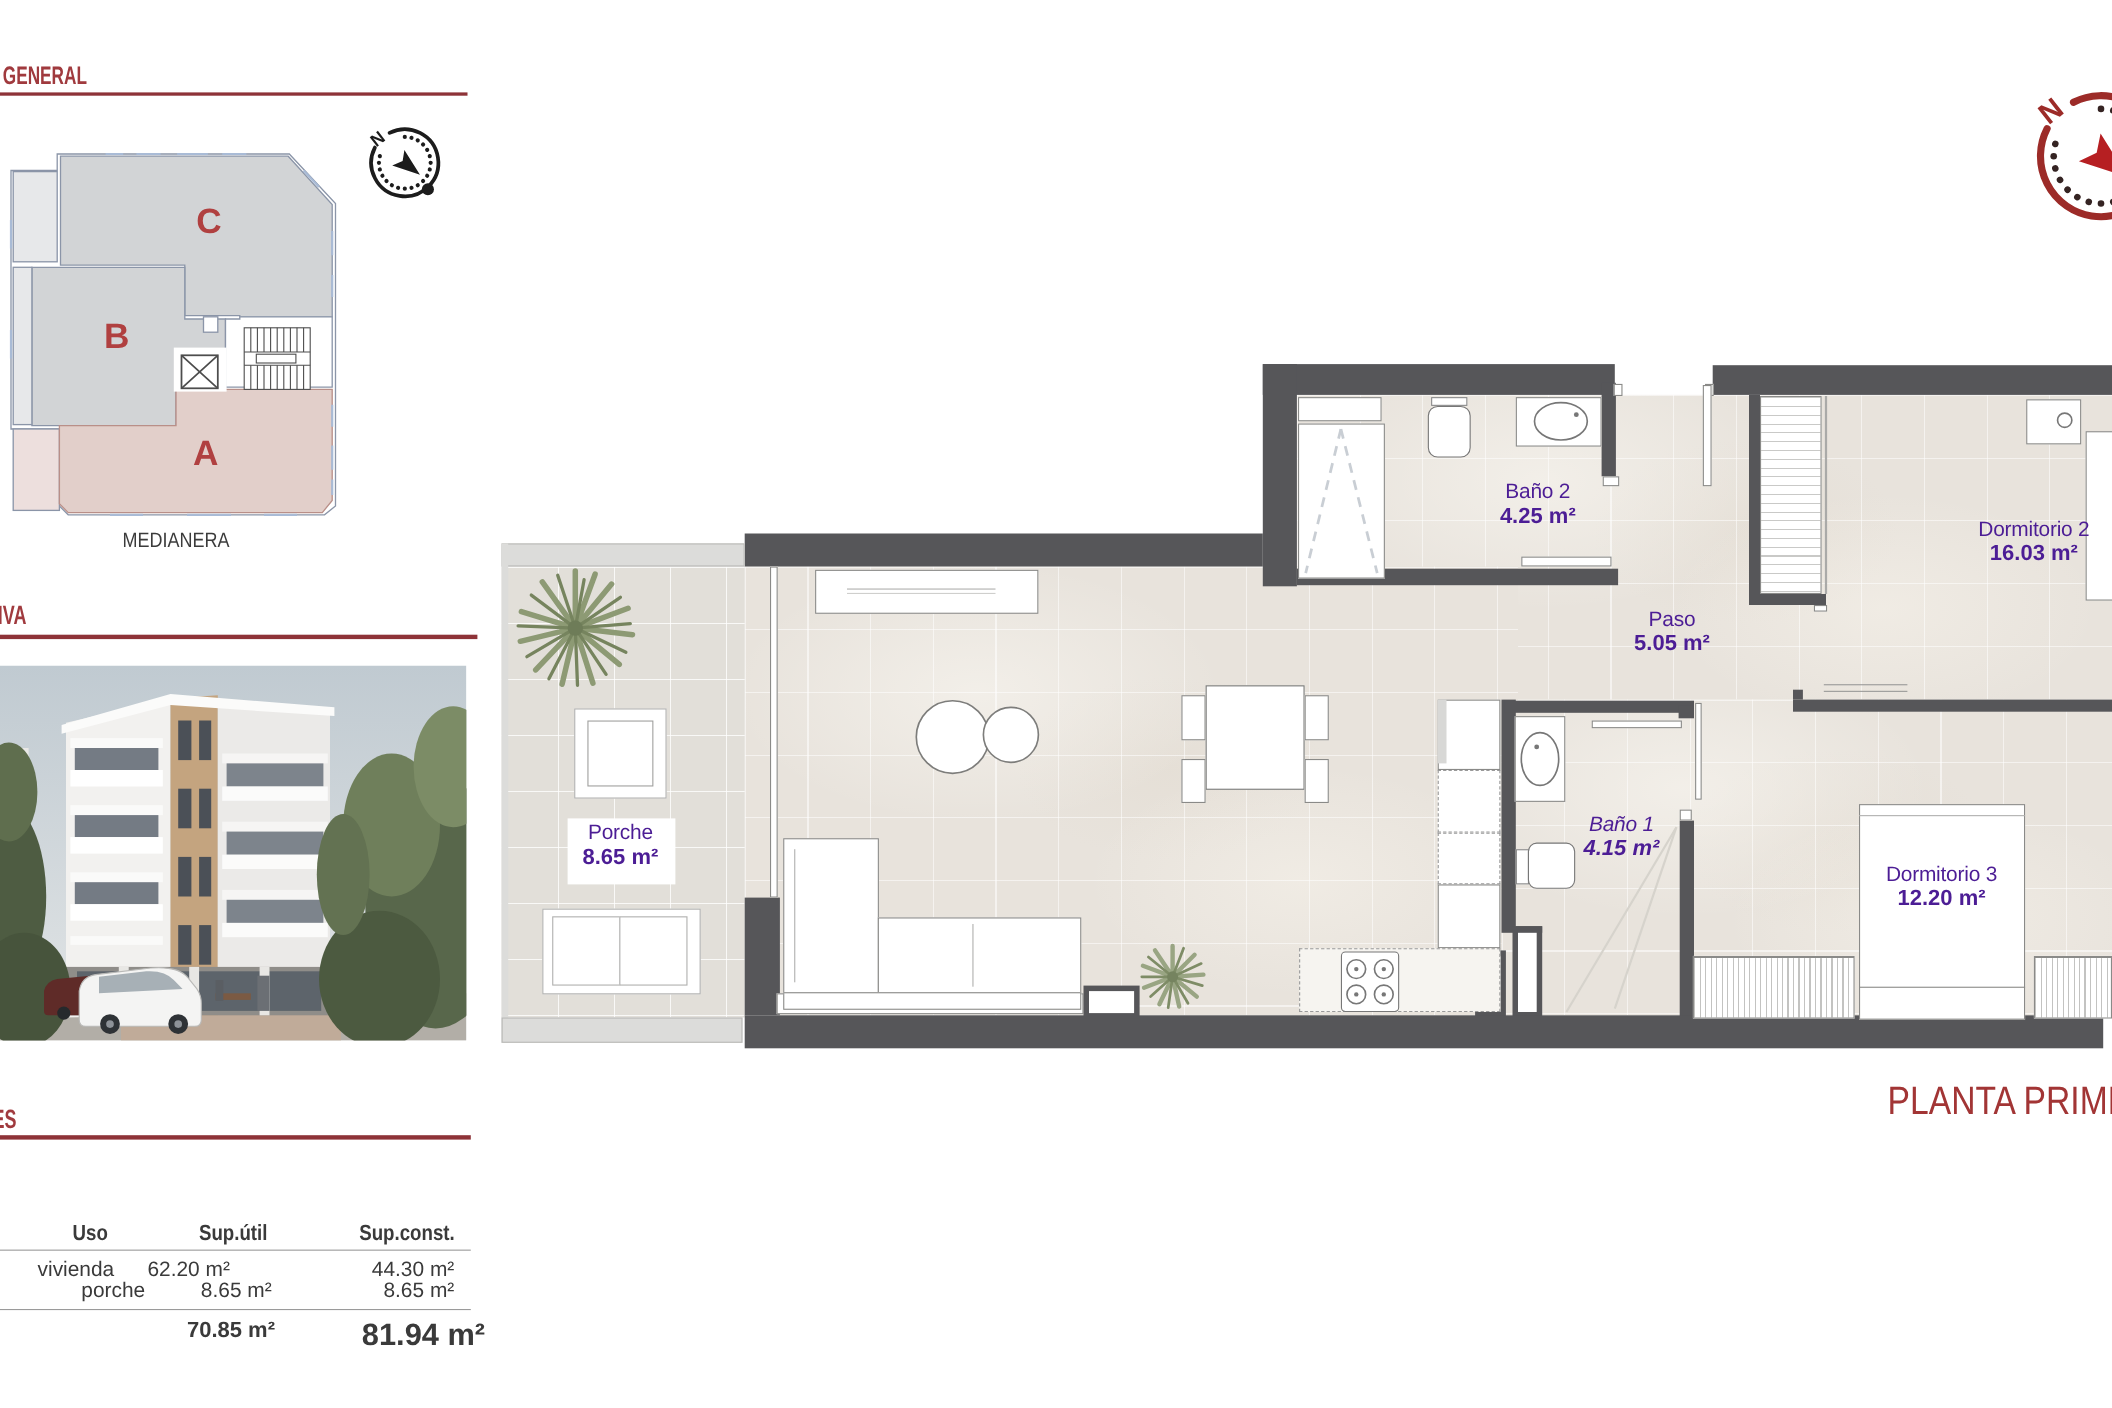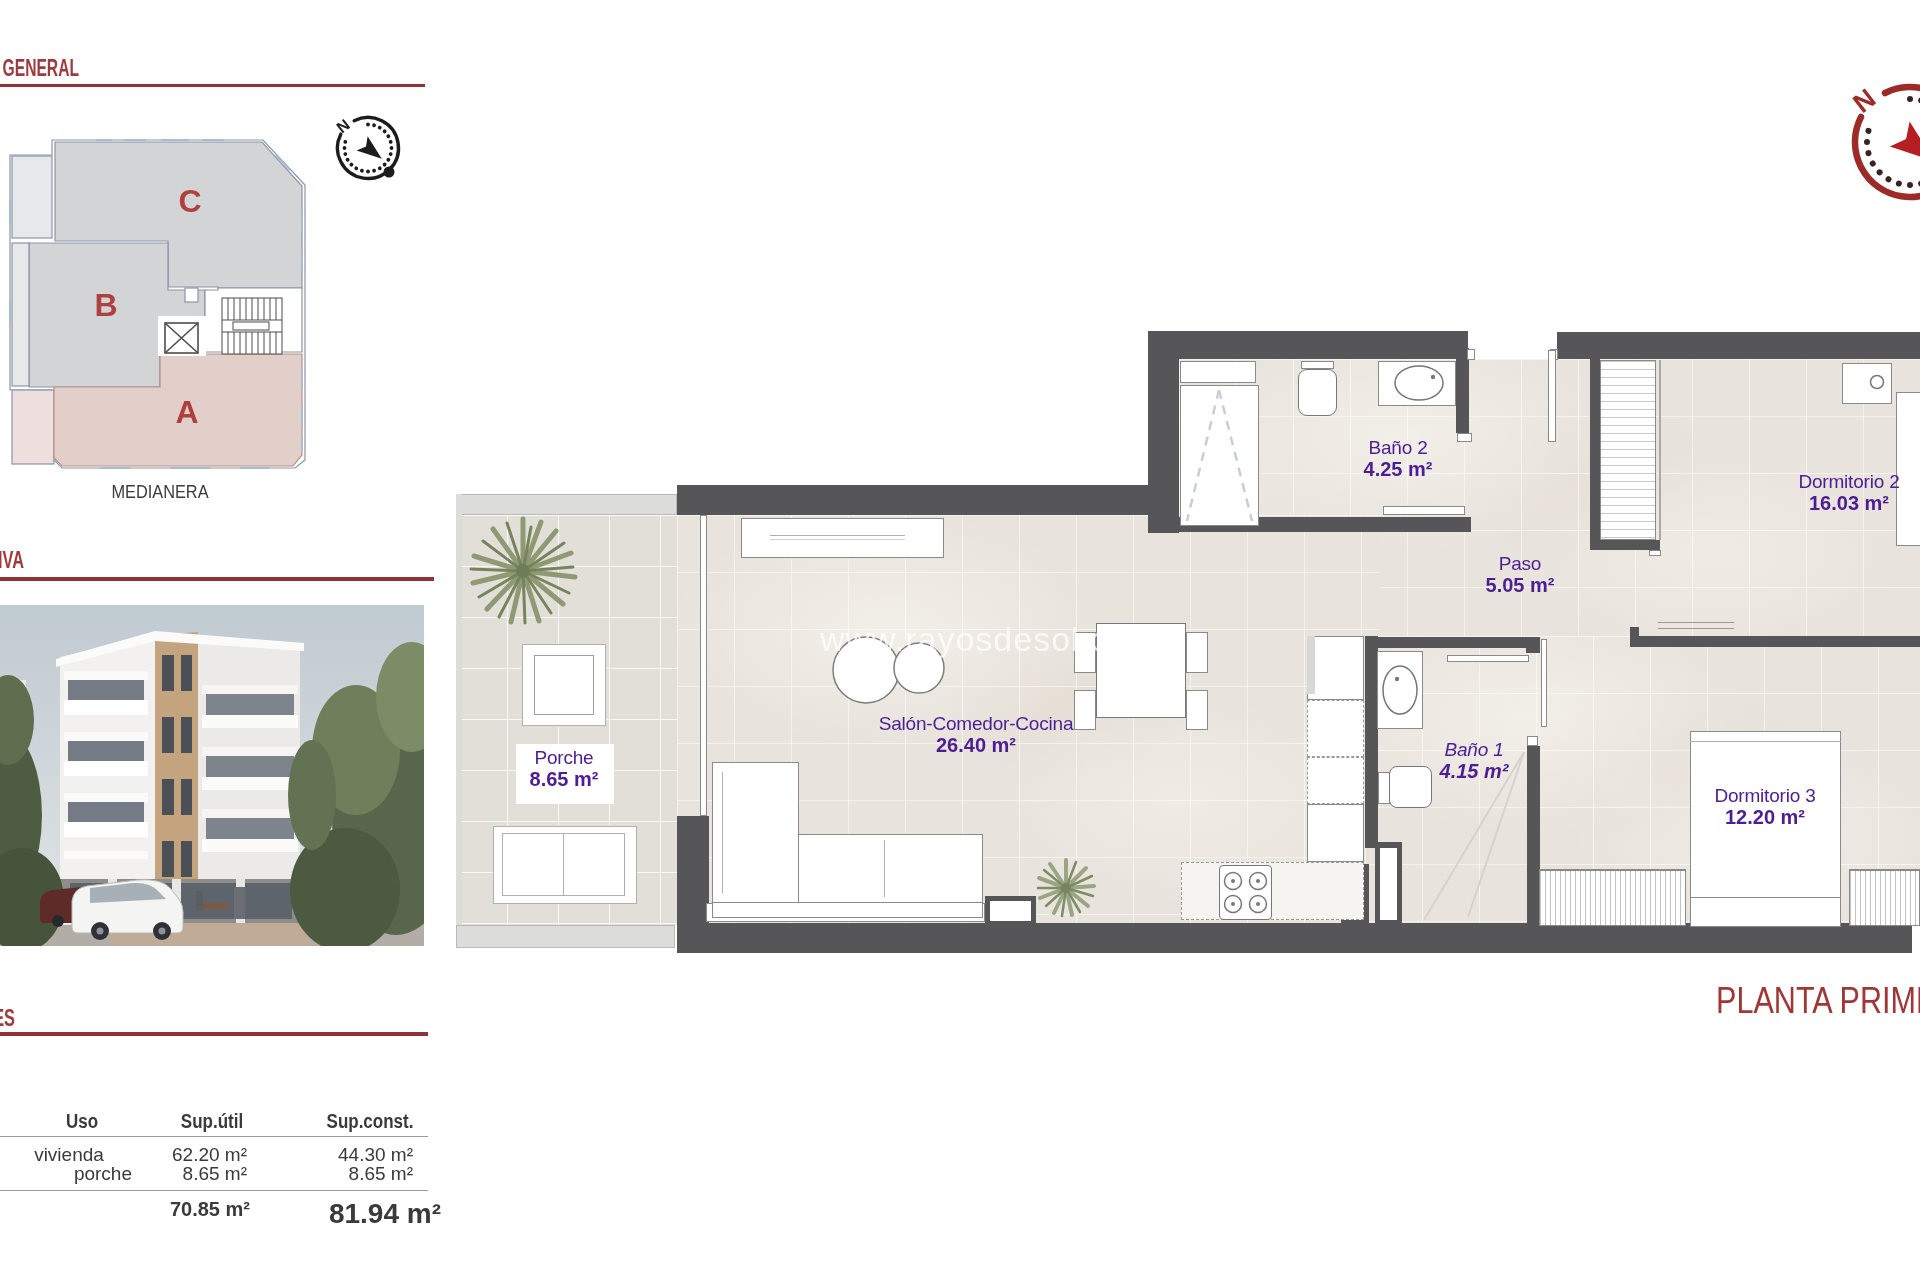--- a/index.html
+++ b/index.html
@@ -39,21 +39,21 @@
 
 <div class="abs" style="left:0;top:1032px;width:428px;height:4px;background:#8e3338;"></div>
 
 <div class="abs" style="left:60px;top:1110px;width:44px;text-align:center;font-size:20px;font-weight:700;color:#3a3a3a;transform:scaleX(0.85);">Uso</div>
 <div class="abs" style="left:160px;top:1110px;width:104px;text-align:center;font-size:20px;font-weight:700;color:#3a3a3a;transform:scaleX(0.85);">Sup.útil</div>
 <div class="abs" style="left:305px;top:1110px;width:130px;text-align:center;font-size:20px;font-weight:700;color:#3a3a3a;transform:scaleX(0.85);">Sup.const.</div>
 
 <div class="abs" style="left:0;top:1136px;width:428px;height:1px;background:#9a9a9a;"></div>
 
 <div class="abs" style="left:0px;top:1144px;width:138px;text-align:center;font-size:19px;color:#3a3a3a;">vivienda</div>
-<div class="abs" style="left:0px;top:1144px;width:247px;text-align:right;font-size:19px;color:#3a3a3a;">62.20 m²</div>
+<div class="abs" style="left:0px;top:1144px;width:247px;text-align:center;font-size:19px;color:#3a3a3a;padding-left:48px;">62.20 m²</div>
 <div class="abs" style="left:0px;top:1144px;width:413px;text-align:right;font-size:19px;color:#3a3a3a;">44.30 m²</div>
 
 <div class="abs" style="left:0px;top:1163px;width:132px;text-align:right;font-size:19px;color:#3a3a3a;">porche</div>
 <div class="abs" style="left:0px;top:1163px;width:247px;text-align:right;font-size:19px;color:#3a3a3a;">8.65 m²</div>
 <div class="abs" style="left:0px;top:1163px;width:413px;text-align:right;font-size:19px;color:#3a3a3a;">8.65 m²</div>
 
 <div class="abs" style="left:0;top:1190px;width:428px;height:1px;background:#9a9a9a;"></div>
 
 <div class="abs" style="left:0px;top:1198px;width:250px;text-align:right;font-size:20px;font-weight:700;color:#3a3a3a;">70.85 m²</div>
 <div class="abs" style="left:0px;top:1198px;width:417px;text-align:right;font-size:28px;font-weight:700;color:#3a3a3a;margin-left:24px;">81.94 m²</div>
@@ -466,31 +466,29 @@
     <circle cx="148" cy="322" r="9" fill="#2e3236"></circle>
     <circle cx="86" cy="322" r="3.5" fill="#8d9298"></circle>
     <circle cx="148" cy="322" r="3.5" fill="#8d9298"></circle>
   </g>
 
   <rect x="196" y="298" width="32" height="6" fill="#7b5a43"></rect>
   <rect x="234" y="282" width="11" height="32" fill="#6b6f74"></rect>
   <rect x="196" y="286" width="7" height="19" fill="#5a5e63"></rect>
 </svg>
 
-<div class="lbl" style="left:826px;top:714px;width:300px;"><span class="nm">Salón-Comedor-Cocina</span><br><span class="ar">26.40 m²</span></div>
 
 <div class="lbl" style="left:514px;top:748px;width:100px;"><span class="nm">Porche</span><br><span class="ar">8.65 m²</span></div>
 
 <div class="lbl" style="left:1328px;top:438px;width:140px;"><span class="nm">Baño 2</span><br><span class="ar">4.25 m²</span></div>
 
 <div class="lbl" style="left:1450px;top:554px;width:140px;"><span class="nm">Paso</span><br><span class="ar">5.05 m²</span></div>
 
 <div class="lbl" style="left:1749px;top:472px;width:200px;"><span class="nm">Dormitorio 2</span><br><span class="ar">16.03 m²</span></div>
 
 <div class="lbl" style="left:1404px;top:740px;width:140px;font-style:italic;"><span class="nm">Baño 1</span><br><span class="ar">4.15 m²</span></div>
 
 <div class="lbl" style="left:1665px;top:786px;width:200px;"><span class="nm">Dormitorio 3</span><br><span class="ar">12.20 m²</span></div>
 
-<div class="abs" style="left:820px;top:620px;font-size:34px;color:rgba(255,255,255,0.75);letter-spacing:1px;">www.rayosdesol.com</div>
 
 <div class="abs" style="left:1716px;top:980px;font-size:36px;font-weight:400;color:#a23535;white-space:nowrap;transform:scaleX(0.85);transform-origin:0 50%;">PLANTA PRIMERA</div>
 
 </div>
 
 </body></html>

